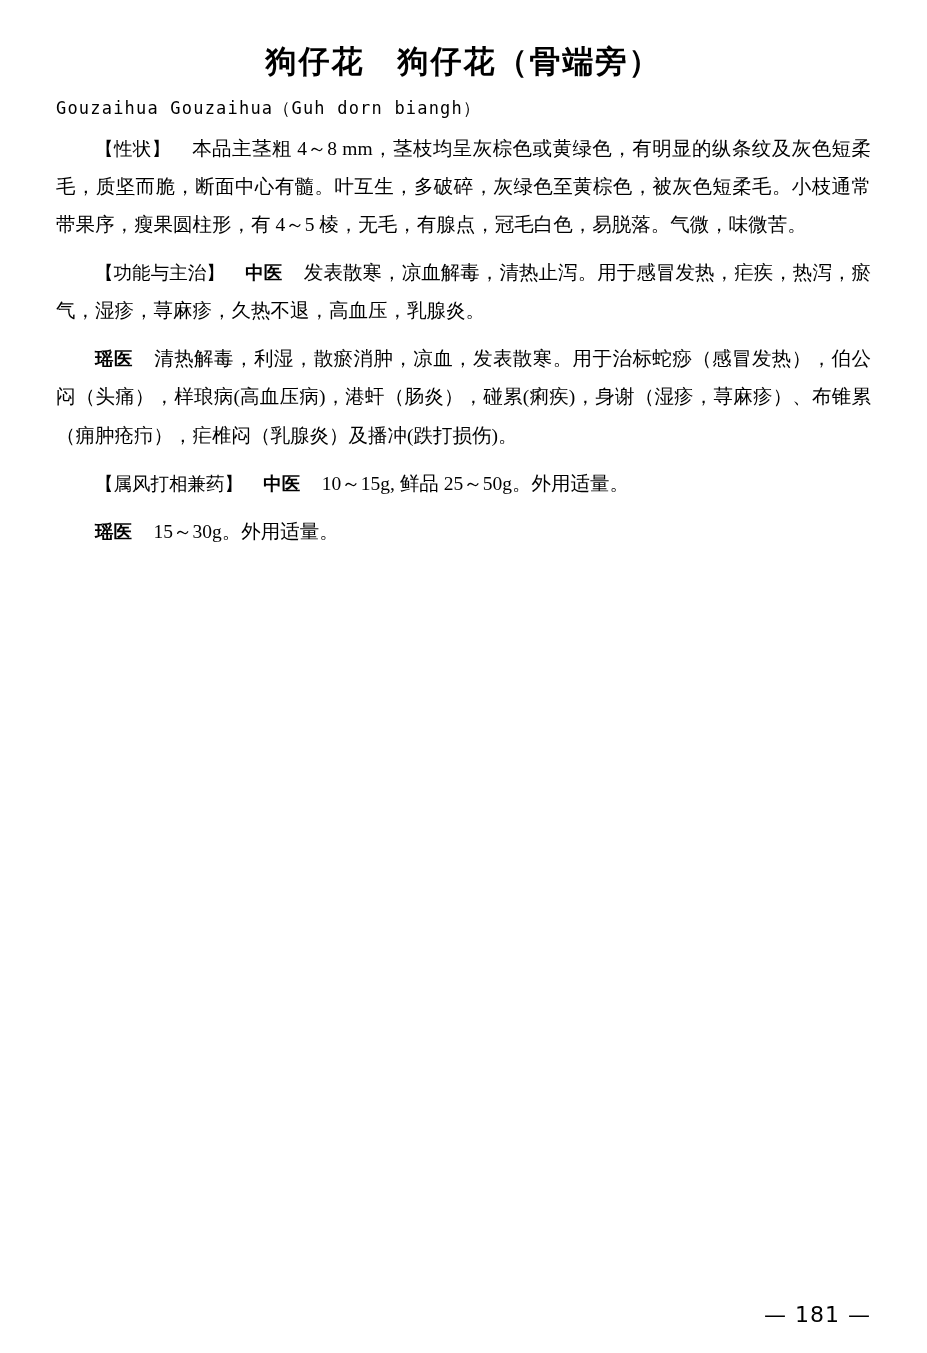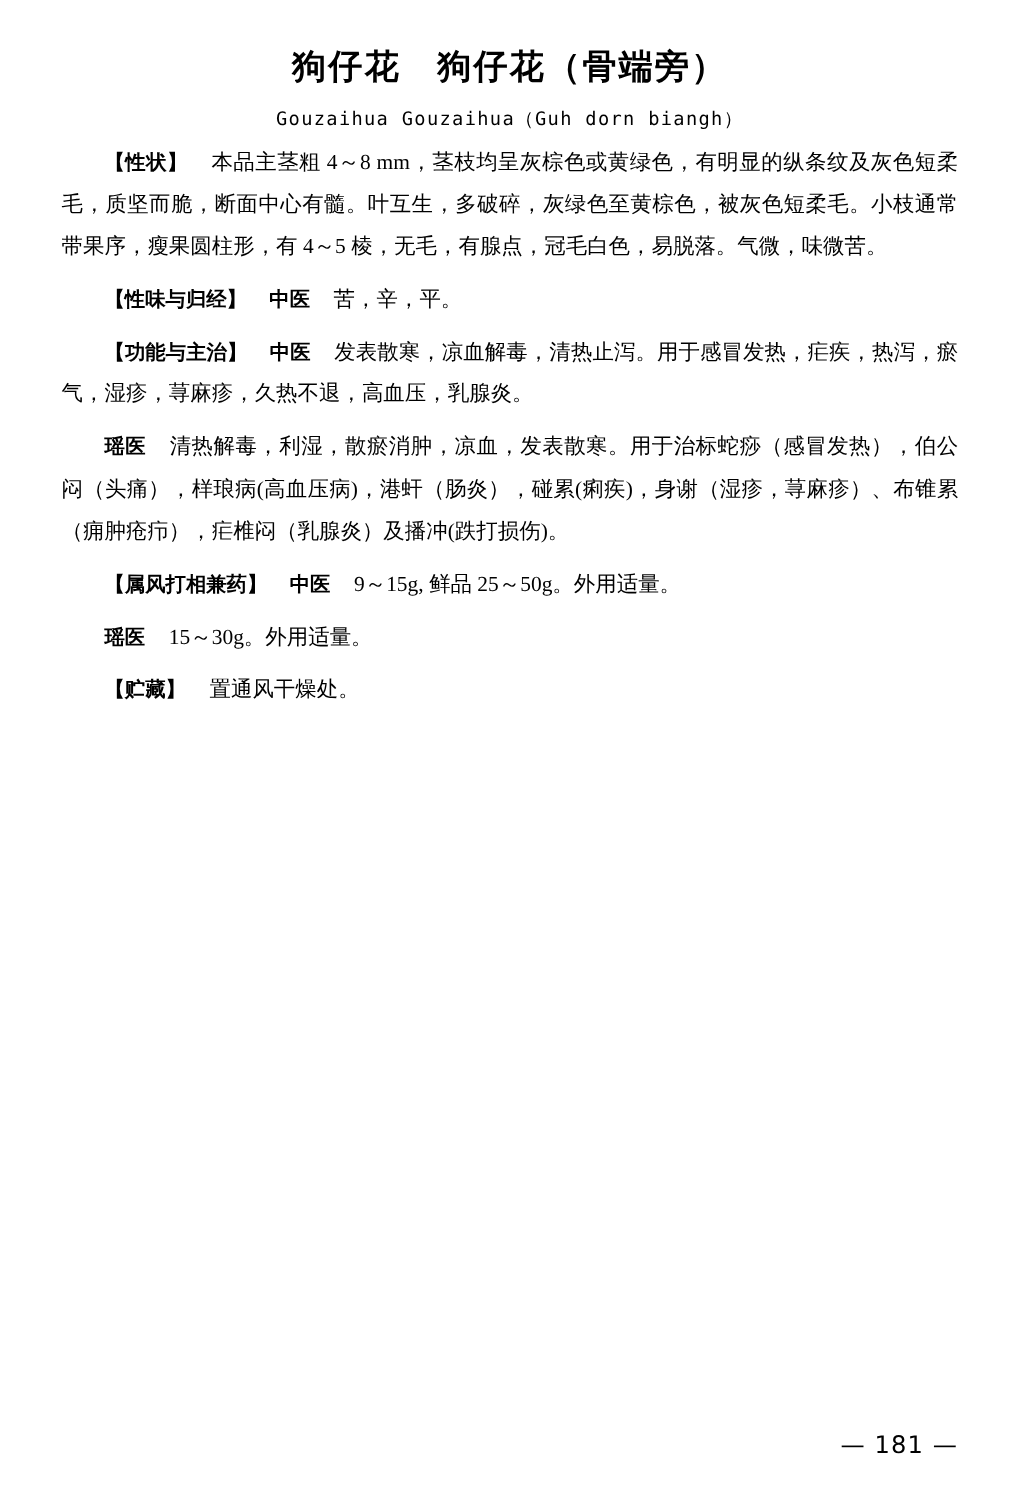--- a/index.html
+++ b/index.html
@@ -25,21 +25,20 @@
   .title-cn {
     text-align: center;
     font-family: "DejaVu Sans", "Liberation Sans", sans-serif;
     font-weight: bold;
     font-size: 31px;
     letter-spacing: 2px;
     margin: 12px 0 0 0;
     line-height: 1.4;
   }
   .title-py {
-    text-align: center;
     font-family: "DejaVu Sans Mono", "Liberation Mono", monospace;
     font-size: 17px;
     letter-spacing: 1.2px;
     margin: 14px 0 0 0;
   }
   .title-latin {
     text-align: center;
     font-family: "Liberation Serif", "DejaVu Serif", serif;
     font-weight: bold;
     font-size: 21px;
@@ -51,21 +50,21 @@
     line-height: 1.95;
     text-align: justify;
     text-justify: inter-ideograph;
     margin: 10px 0 0 0;
   }
   .indent {
     text-indent: 2em;
   }
   .sec-head {
     font-family: "DejaVu Sans", "Liberation Sans", sans-serif;
-    font-weight: bold;
+    font-weight: normal;
     font-size: 18.5px;
   }
   .sub-head {
     font-family: "DejaVu Sans", "Liberation Sans", sans-serif;
     font-weight: bold;
     font-size: 18.5px;
   }
   .sp-m { padding-left: 1.1em; }
   .sci {
     font-style: italic;
@@ -84,27 +83,25 @@
 <body>
 
 <div class="page">
 
   <div class="title-cn">狗仔花　狗仔花（骨端旁）</div>
   <div class="title-py">Gouzaihua      Gouzaihua（Guh dorn biangh）</div>
 
 
   <p class="body-text indent"><span class="sec-head">【性状】</span><span class="sp-m">本品主茎粗 4～8 mm，茎枝均呈灰棕色或黄绿色，有明显的纵条纹及灰色短柔毛，质坚而脆，断面中心有髓。叶互生，多破碎，灰绿色至黄棕色，被灰色短柔毛。小枝通常带果序，瘦果圆柱形，有 4～5 棱，无毛，有腺点，冠毛白色，易脱落。气微，味微苦。</span></p>
 
-  <p class="body-text indent"><span class="sec-head">【性味与归经】</span><span class="sub-head sp-m">中医</span><span class="sp-m">苦，辛，平。</span></p>
 
 
   <p class="body-text indent"><span class="sec-head">【功能与主治】</span><span class="sub-head sp-m">中医</span><span class="sp-m">发表散寒，凉血解毒，清热止泻。用于感冒发热，疟疾，热泻，瘀气，湿疹，荨麻疹，久热不退，高血压，乳腺炎。</span></p>
 
   <p class="body-text indent"><span class="sub-head">瑶医</span><span class="sp-m">清热解毒，利湿，散瘀消肿，凉血，发表散寒。用于治标蛇痧（感冒发热），伯公闷（头痛），样琅病(高血压病)，港虷（肠炎），碰累(痢疾)，身谢（湿疹，荨麻疹）、布锥累（痈肿疮疖），疟椎闷（乳腺炎）及播冲(跌打损伤)。</span></p>
 
-  <p class="body-text indent"><span class="sec-head">【属风打相兼药】</span><span class="sub-head sp-m">中医</span><span class="sp-m">9～15g, 鲜品 25～50g。外用适量。</span></p>
+  <p class="body-text indent"><span class="sec-head">【属风打相兼药】</span><span class="sub-head sp-m">中医</span><span class="sp-m">10～15g, 鲜品 25～50g。外用适量。</span></p>
 
   <p class="body-text indent"><span class="sub-head">瑶医</span><span class="sp-m">15～30g。外用适量。</span></p>
 
-  <p class="body-text indent"><span class="sec-head">【贮藏】</span><span class="sp-m">置通风干燥处。</span></p>
 
   <div class="folio">— 181 —</div>
 </div>
 
 </body></html>

